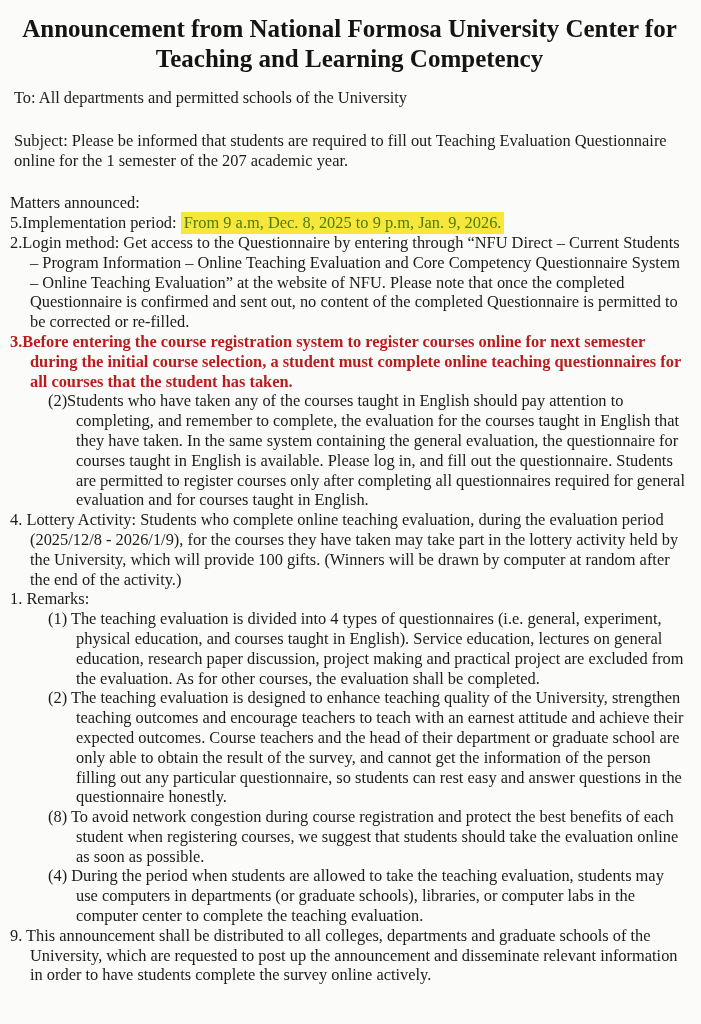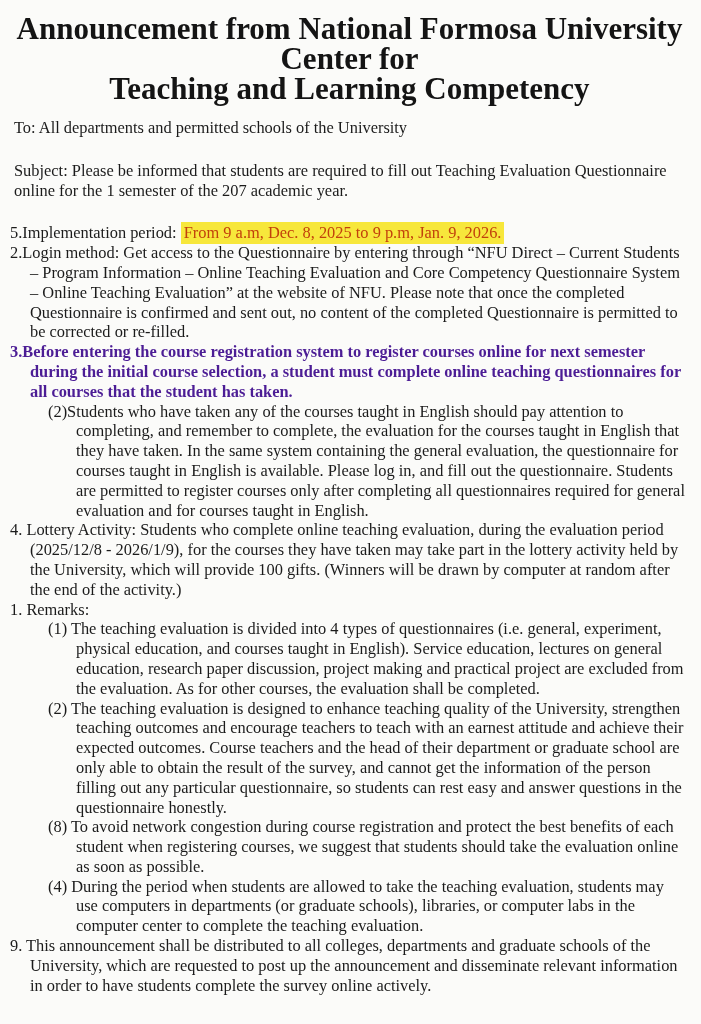--- a/index.html
+++ b/index.html
@@ -17,21 +17,21 @@
     background: #fbfbf9;
     color: #1b1b1b;
     font-family: "Liberation Serif", "DejaVu Serif", serif;
     font-size: 16.4px;
     line-height: 19.8px;
     overflow: hidden;
   }
   .title {
     margin: 2px 0 14px 0;
     text-align: center;
-    font-size: 31px;
+    font-size: 25px;
     line-height: 30px;
     font-weight: 700;
     color: #141414;
   }
   .to {
     margin: 0 0 23px 4px;
   }
   .subject {
     margin: 0 4px 23px 4px;
   }
@@ -40,41 +40,42 @@
   }
   .item {
     padding-left: 20px;
     text-indent: -20px;
   }
   .subitem {
     padding-left: 66px;
     text-indent: -28px;
   }
   .alert {
-    color: #4c1d95;
+    color: #b91c1c;
     font-weight: 700;
   }
   .hl {
     background: #f7e73b;
-    color: #c2410c;
+    color: #4d7c0f;
     padding: 1px 3px 2px 3px;
     text-align: right;
   }
 </style>
 </head>
 <body>
 
 <div class="page">
 
   <h1 class="title"><span>Announcement from National Formosa University Center for</span><br><span>Teaching and Learning Competency</span></h1>
 
   <p class="to">To: All departments and permitted schools of the University</p>
 
   <p class="subject">Subject: Please be informed that students are required to fill out Teaching Evaluation Questionnaire online for the 1 semester of the 207 academic year.</p>
 
+  <p class="matters">Matters announced:</p>
 
   <div class="item"><span>5.Implementation period: </span><mark class="hl">From 9 a.m, Dec. 8, 2025 to 9 p.m, Jan. 9, 2026.</mark></div>
 
   <div class="item">2.Login method: Get access to the Questionnaire by entering through “NFU Direct – Current Students – Program Information – Online Teaching Evaluation and Core Competency Questionnaire System – Online Teaching Evaluation” at the website of NFU. Please note that once the completed Questionnaire is confirmed and sent out, no content of the completed Questionnaire is permitted to be corrected or re-filled.</div>
 
   <div class="item alert">3.Before entering the course registration system to register courses online for next semester during the initial course selection, a student must complete online teaching questionnaires for all courses that the student has taken.</div>
 
 
   <div class="subitem">(2)Students who have taken any of the courses taught in English should pay attention to completing, and remember to complete, the evaluation for the courses taught in English that they have taken. In the same system containing the general evaluation, the questionnaire for courses taught in English is available. Please log in, and fill out the questionnaire. Students are permitted to register courses only after completing all questionnaires required for general evaluation and for courses taught in English.</div>
 

